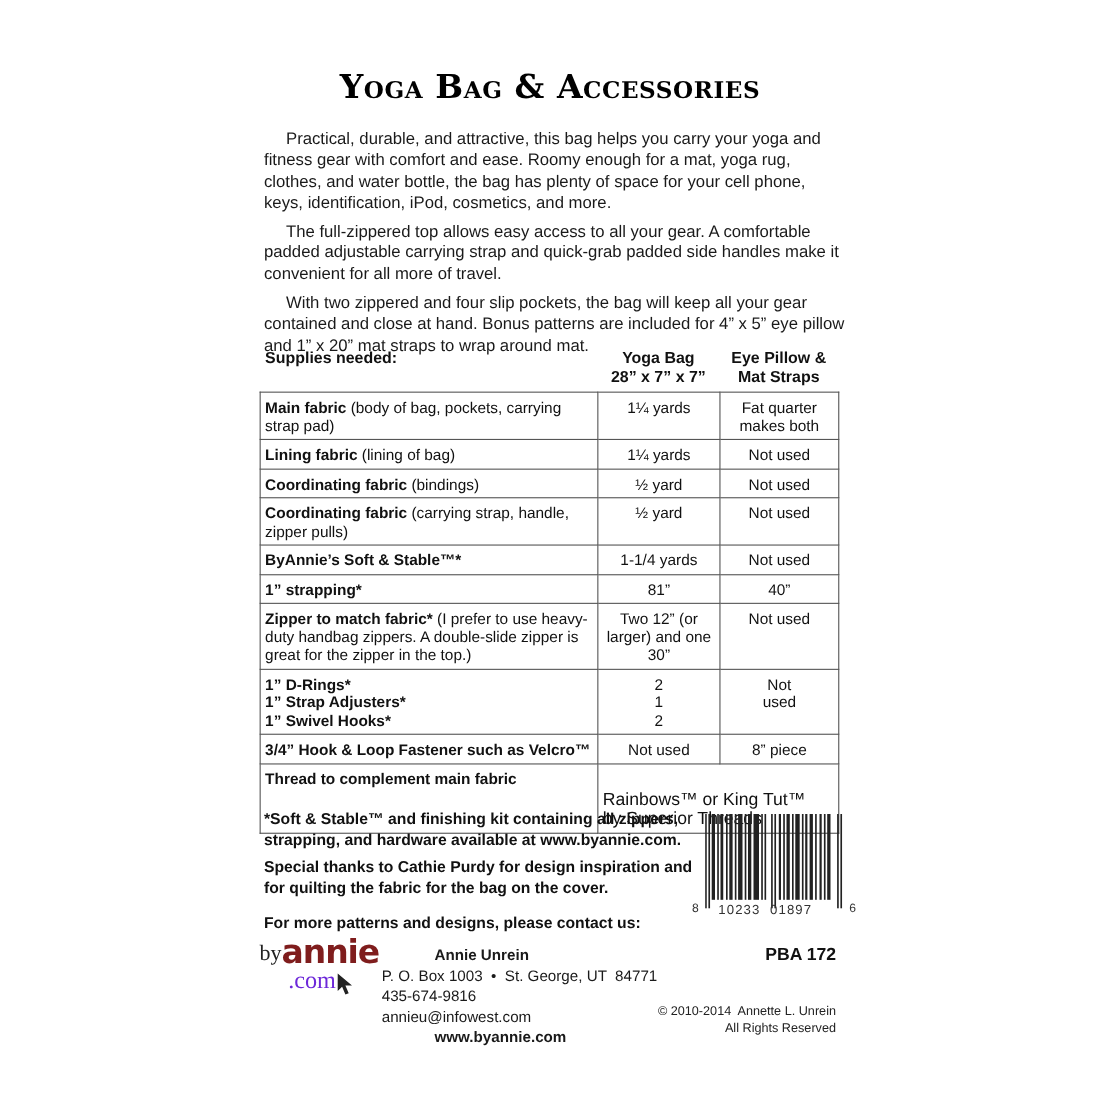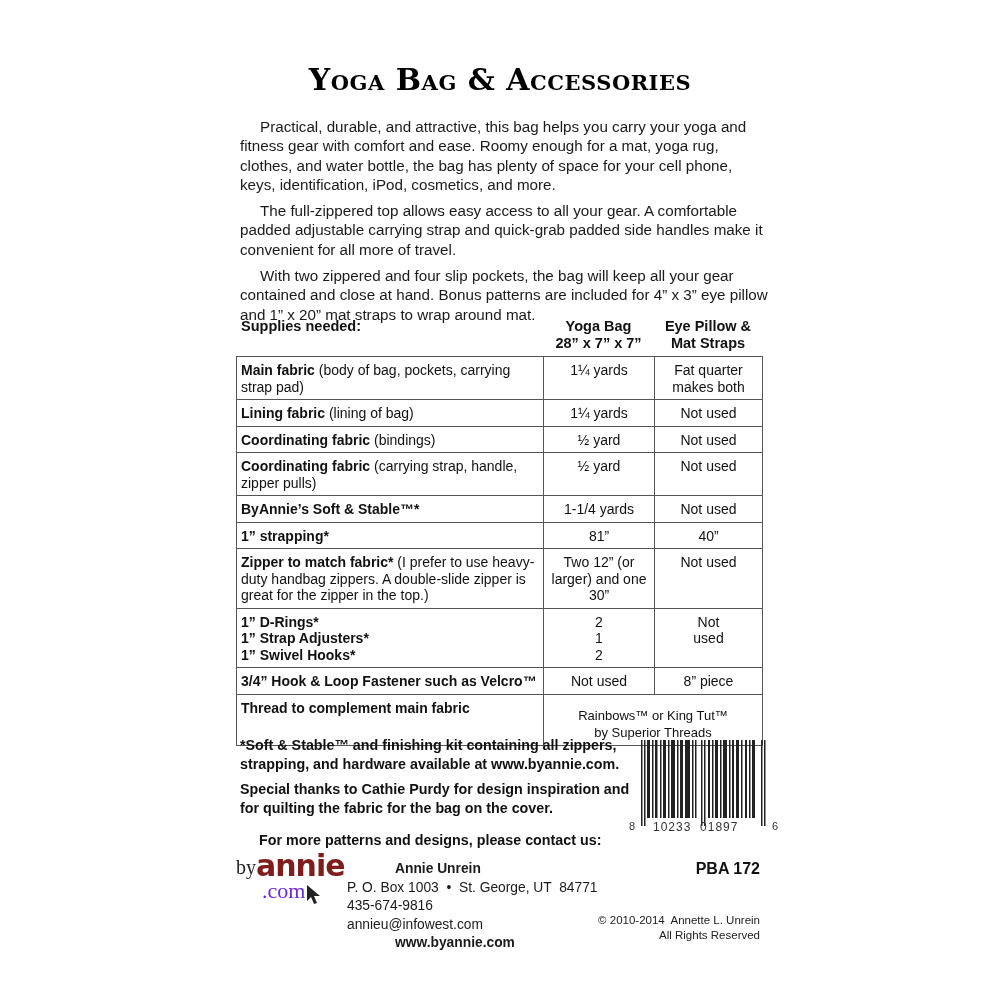--- a/index.html
+++ b/index.html
@@ -12,25 +12,25 @@
   .intro p { margin: 0 0 7px 0; text-indent: 20px; }
   .supplies-head { position: absolute; left: 240px; top: 318px; width: 530px; height: 36px; font-weight: bold; font-size: 14.5px; }
   .supplies-head .lbl { position: absolute; left: 1px; top: 0; }
   .supplies-head .c2 { position: absolute; left: 303px; width: 111px; text-align: center; line-height: 17px; }
   .supplies-head .c3 { position: absolute; left: 414px; width: 108px; text-align: center; line-height: 17px; }
   table.supplies { position: absolute; left: 236px; top: 356px; border-collapse: collapse; font-size: 14px; line-height: 16.5px; }
   table.supplies td { border: 1px solid #555; vertical-align: top; padding: 5px 4px 4px 4px; }
   table.supplies td.item { width: 298px; }
   table.supplies td.v2 { width: 102px; text-align: center; }
   table.supplies td.v3 { width: 99px; text-align: center; }
-  table.supplies td.span { text-align: center; font-size: 13px; line-height: 17px; padding-top: 12px; }
+  table.supplies td.span { text-align: left; font-size: 16px; line-height: 17px; padding-top: 24px; }
   .b { font-weight: bold; }
   .notes { position: absolute; left: 240px; top: 736px; width: 400px; font-weight: bold; font-size: 14.3px; line-height: 18.5px; }
   .notes p { margin: 0 0 7px 0; }
-  .contact-head { position: absolute; left: 240px; top: 832px; font-weight: bold; font-size: 14.3px; margin-left: 19px; }
+  .contact-head { position: absolute; left: 240px; top: 832px; font-weight: bold; font-size: 14.3px; }
   .barcode { position: absolute; left: 641px; top: 740px; width: 128px; height: 100px; }
   .barcode svg { display: block; }
   .bc-num { position: absolute; font-size: 11px; color: #333; }
   .logo { position: absolute; left: 236px; top: 854px; width: 100px; height: 60px; }
   .logo .by { position: absolute; left: 0; top: 2px; font-family: "Liberation Serif", serif; font-size: 20px; color: #222; text-align: right; }
   .logo .annie { position: absolute; left: 20px; top: -6px; font-family: "DejaVu Sans", sans-serif; font-weight: bold; font-size: 30px; color: #7f1d1d; letter-spacing: -1px; }
   .logo .com { position: absolute; left: 26px; top: 24px; font-family: "Liberation Serif", serif; font-size: 22px; color: #6d28d9; }
   .logo .cursor { position: absolute; left: 70px; top: 30px; }
   .address { position: absolute; left: 347px; top: 860px; font-size: 13.8px; line-height: 18.5px; color: #1a1a1a; }
   .address .name, .address .web { font-weight: bold; margin-left: 48px; }
@@ -38,21 +38,21 @@
   .copyright { position: absolute; right: 240px; top: 913px; text-align: right; font-size: 11.5px; line-height: 14.5px; color: #222; }
 </style>
 </head>
 <body>
 
 <div class="title">Yoga Bag &amp; Accessories</div>
 
 <div class="intro">
   <p>Practical, durable, and attractive, this bag helps you carry your yoga and fitness gear with comfort and ease.   Roomy enough for a mat, yoga rug, clothes, and water bottle, the bag has plenty of space for your cell phone, keys, identification, iPod, cosmetics, and more.</p>
   <p>The full-zippered top allows easy access to all your gear. A comfortable padded adjustable carrying strap and quick-grab padded side handles make it convenient for all more of travel.</p>
-  <p>With two zippered and four slip pockets, the bag will keep all your gear contained and close at hand.  Bonus patterns are included for 4” x 3” eye pillow and 1” x 20” mat straps to wrap around mat.</p>
+  <p>With two zippered and four slip pockets, the bag will keep all your gear contained and close at hand.  Bonus patterns are included for 4” x 5” eye pillow and 1” x 20” mat straps to wrap around mat.</p>
 </div>
 
 <div class="supplies-head">
   <span class="lbl">Supplies needed:</span>
   <div class="c2">
     <div>Yoga Bag</div>
     <div>28” x 7” x 7”</div>
   </div>
   <div class="c3">
     <div>Eye Pillow &amp;</div>

